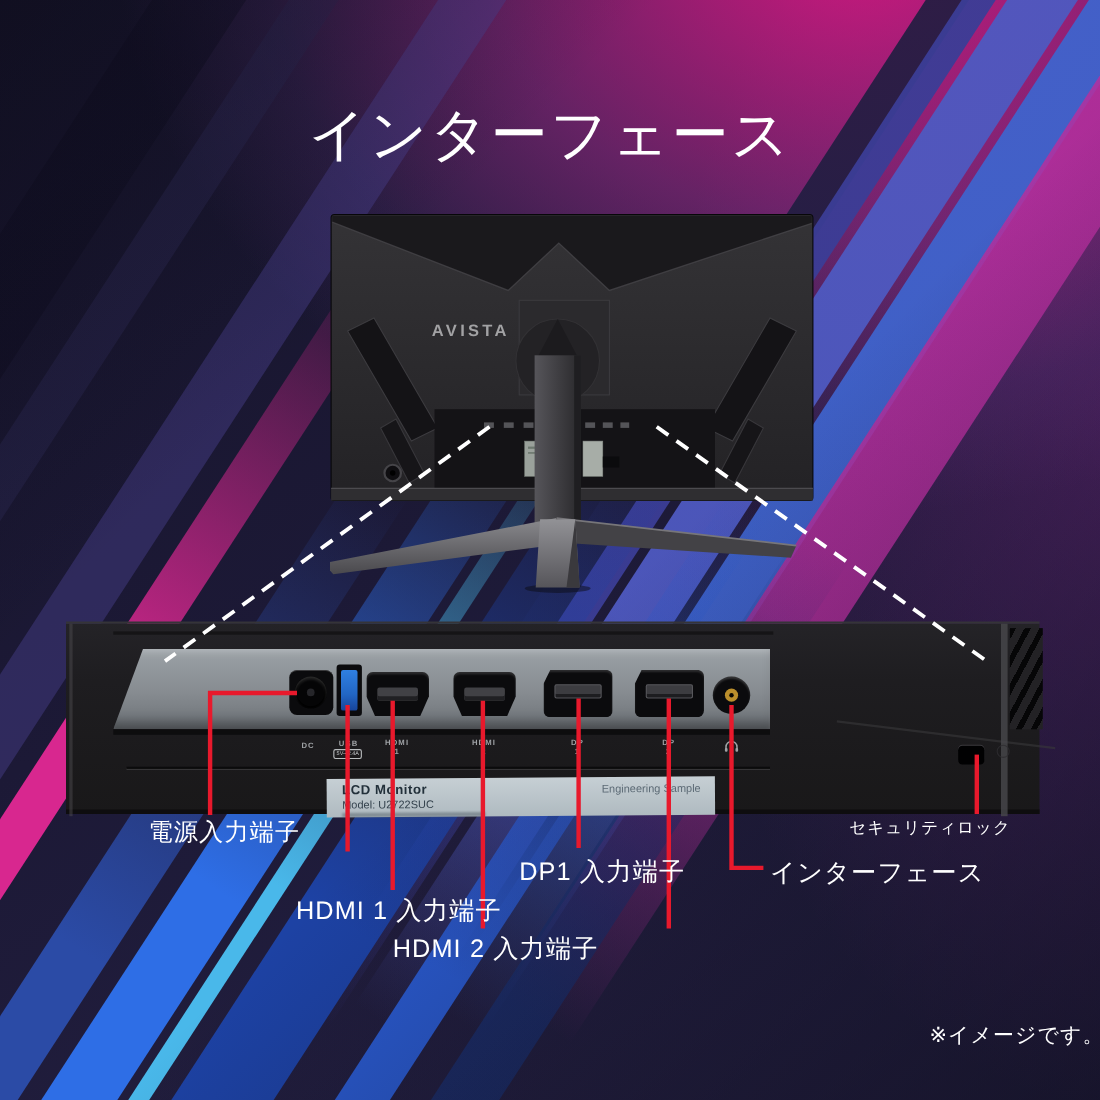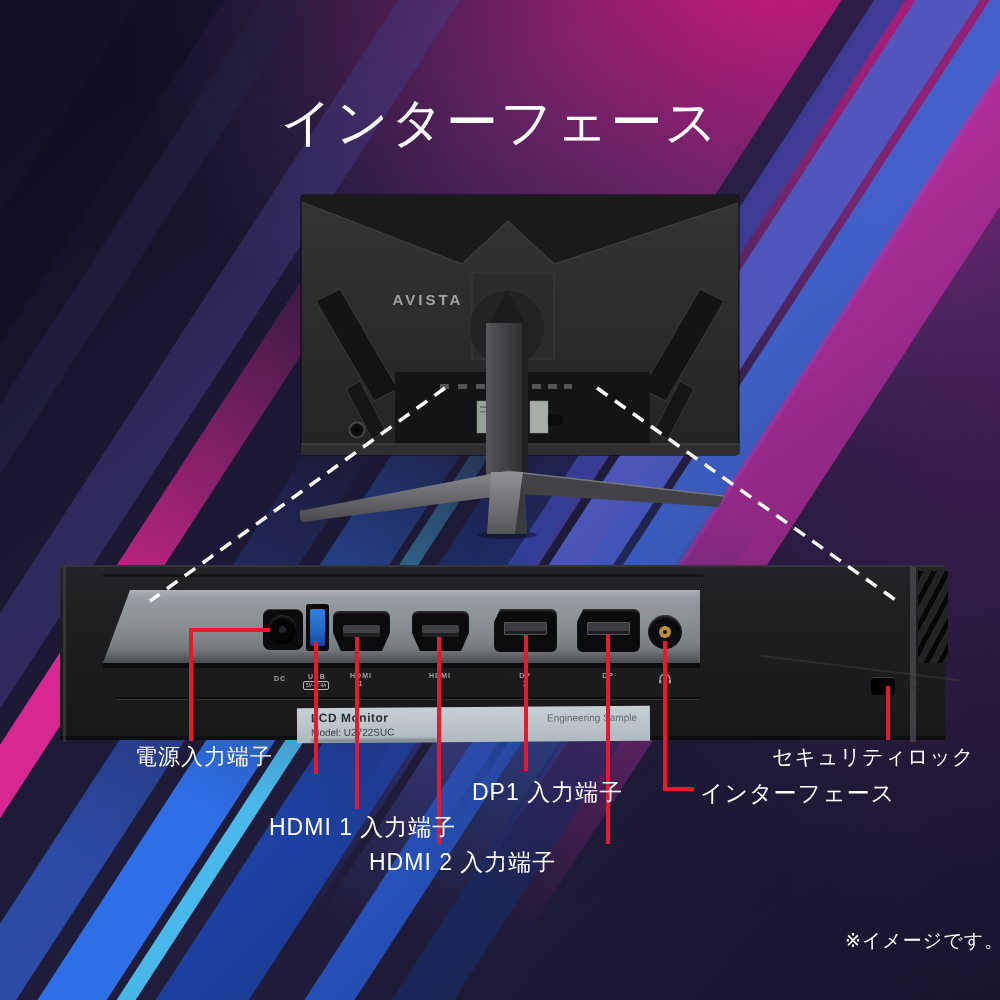--- a/index.html
+++ b/index.html
@@ -232,20 +232,20 @@
       <path d="M357,637 L357,809"></path>
       <path d="M439,637 L439,844"></path>
       <path d="M526,635 L526,771"></path>
       <path d="M608,635 L608,844"></path>
       <path d="M665,641 L665,789 L694,789"></path>
       <path d="M888,686 L888,740"></path>
     </g>
   </svg>
 
   <div class="callout" style="left:135px;top:742px;font-size:22px;">電源入力端子</div>
-  <div class="callout" style="left:772px;top:743px;font-size:21px;">セキュリティロック</div>
+  <div class="callout" style="left:772px;top:743px;font-size:15px;">セキュリティロック</div>
   <div class="callout" style="left:472px;top:777px;font-size:23px;">DP1 入力端子</div>
   <div class="callout" style="left:700px;top:778px;font-size:23px;">インターフェース</div>
   <div class="callout" style="left:269px;top:812px;font-size:23px;">HDMI 1 入力端子</div>
-  <div class="callout" style="left:357px;top:847px;font-size:23px;margin-left:12px;">HDMI 2 入力端子</div>
+  <div class="callout" style="left:357px;top:847px;font-size:23px;">HDMI 2 入力端子</div>
 
   <div class="note">※イメージです。</div>
 </div>
 
 </body></html>

